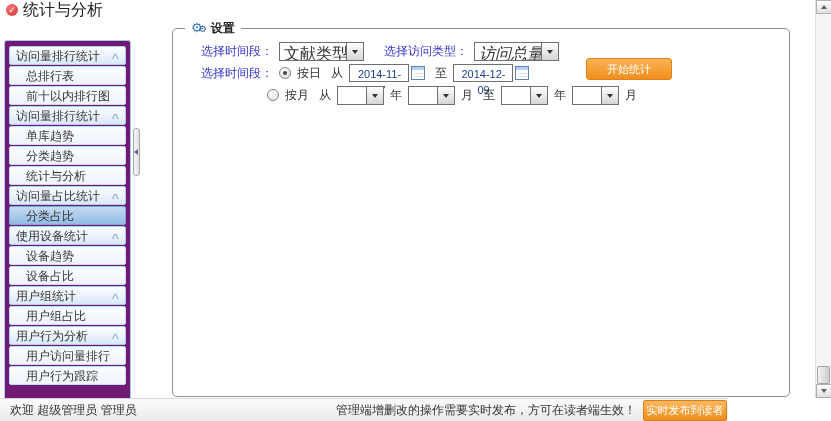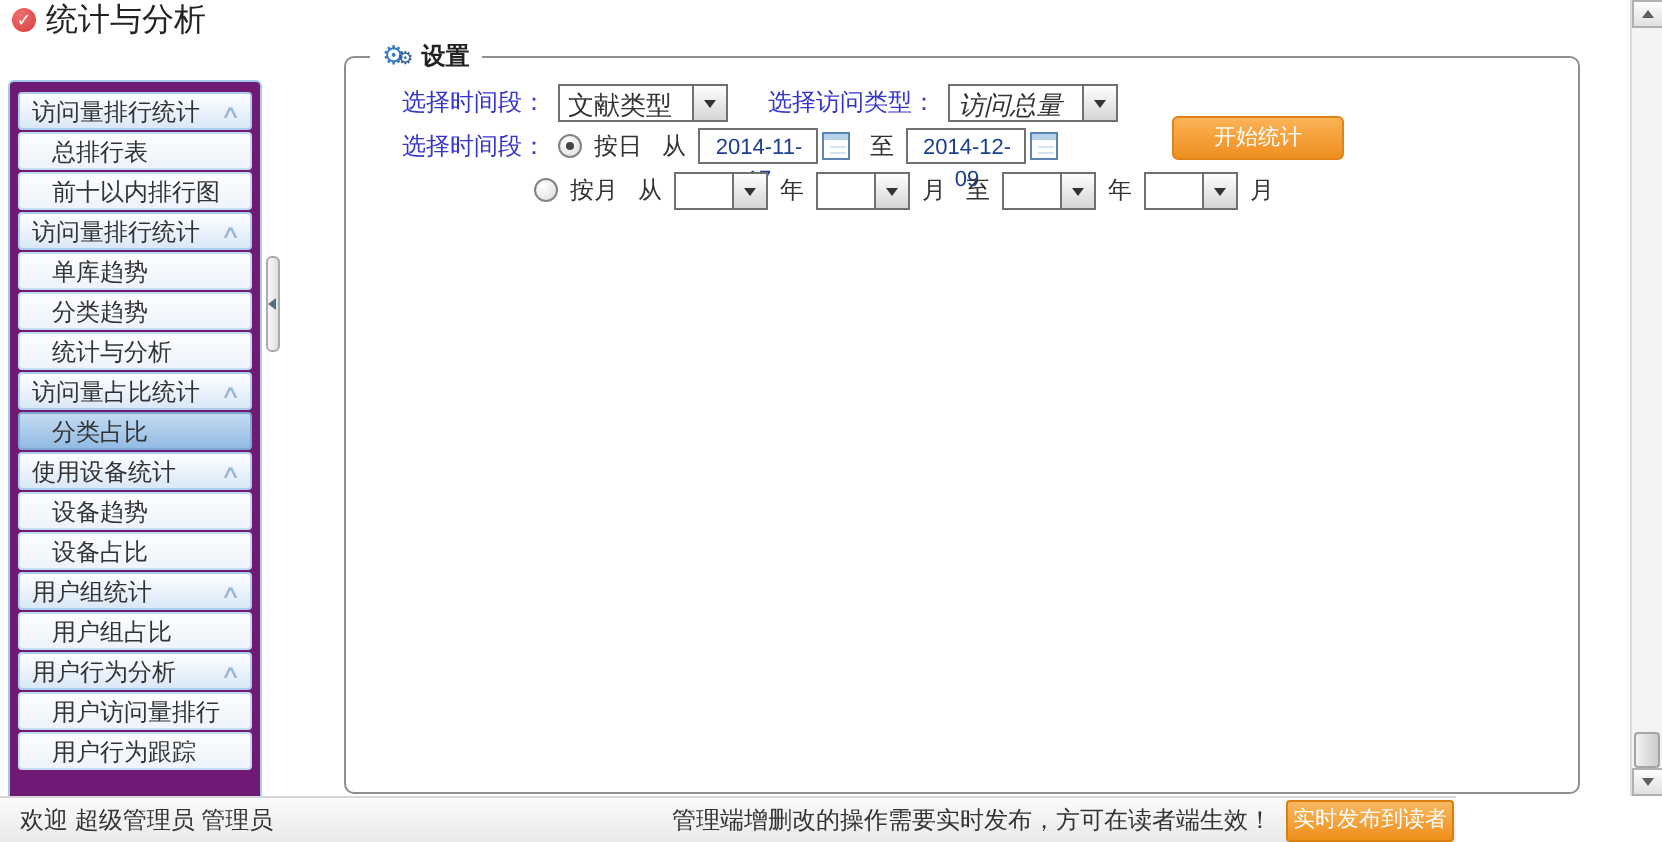--- a/index.html
+++ b/index.html
@@ -33,21 +33,21 @@
   .settings-panel { position:absolute; left:172px; top:28px; width:618px; height:369px;
     border:1px solid #8f8f8f; border-radius:5px; background:#fff; }
   .legend { position:absolute; top:-9px; left:12px; background:#fff; padding:0 6px;
     display:flex; align-items:center; gap:4px; }
   .gear-ico { color:#3a7abf; font-size:13px; line-height:13px; }
   .gear-ico .g2 { color:#2b5e9e; font-size:9px; margin-left:-4px; }
   .legend-text { font-weight:bold; color:#222; }
   .form-row { position:absolute; display:flex; align-items:center; height:20px; }
   .blue-label { color:#3535c9; }
   .combo { display:inline-flex; height:19px; }
-  .combo .box { border:1px solid #707070; background:#fff; padding:1px 4px 0 4px; font-size:13px; overflow:hidden; white-space:nowrap; }
+  .combo .box { border:1px solid #707070; background:#fff; padding:1px 4px 0 4px; font-size:16px; overflow:hidden; white-space:nowrap; }
   .combo .btn { width:17px; border:1px solid #707070; border-left:none;
     background:linear-gradient(#fefefe,#d5d5d5); display:flex; align-items:center; justify-content:center; cursor:pointer; }
   .combo .btn i { width:0; height:0; border:3px solid transparent; border-top:4px solid #333; margin-top:4px; }
   .radio { width:12px; height:12px; border-radius:50%; border:1px solid #848484;
     background:radial-gradient(circle at 35% 30%, #fff, #dcdcdc); position:relative; cursor:pointer; flex:none; }
   .radio.checked::after { content:''; position:absolute; left:3px; top:3px; width:4px; height:4px; border-radius:50%; background:#444; }
   .date-box { width:60px; height:18px; border:1px solid #707070; background:#fff;
     font-size:11px; color:#1b3f8f; line-height:16px; padding:1px 2px 0 3px; text-align:center; }
   .cal-ico { width:14px; height:14px; border:1px solid #5d84b8; background:
       linear-gradient(#b9d2ec,#b9d2ec) 0 0/14px 3px no-repeat,

